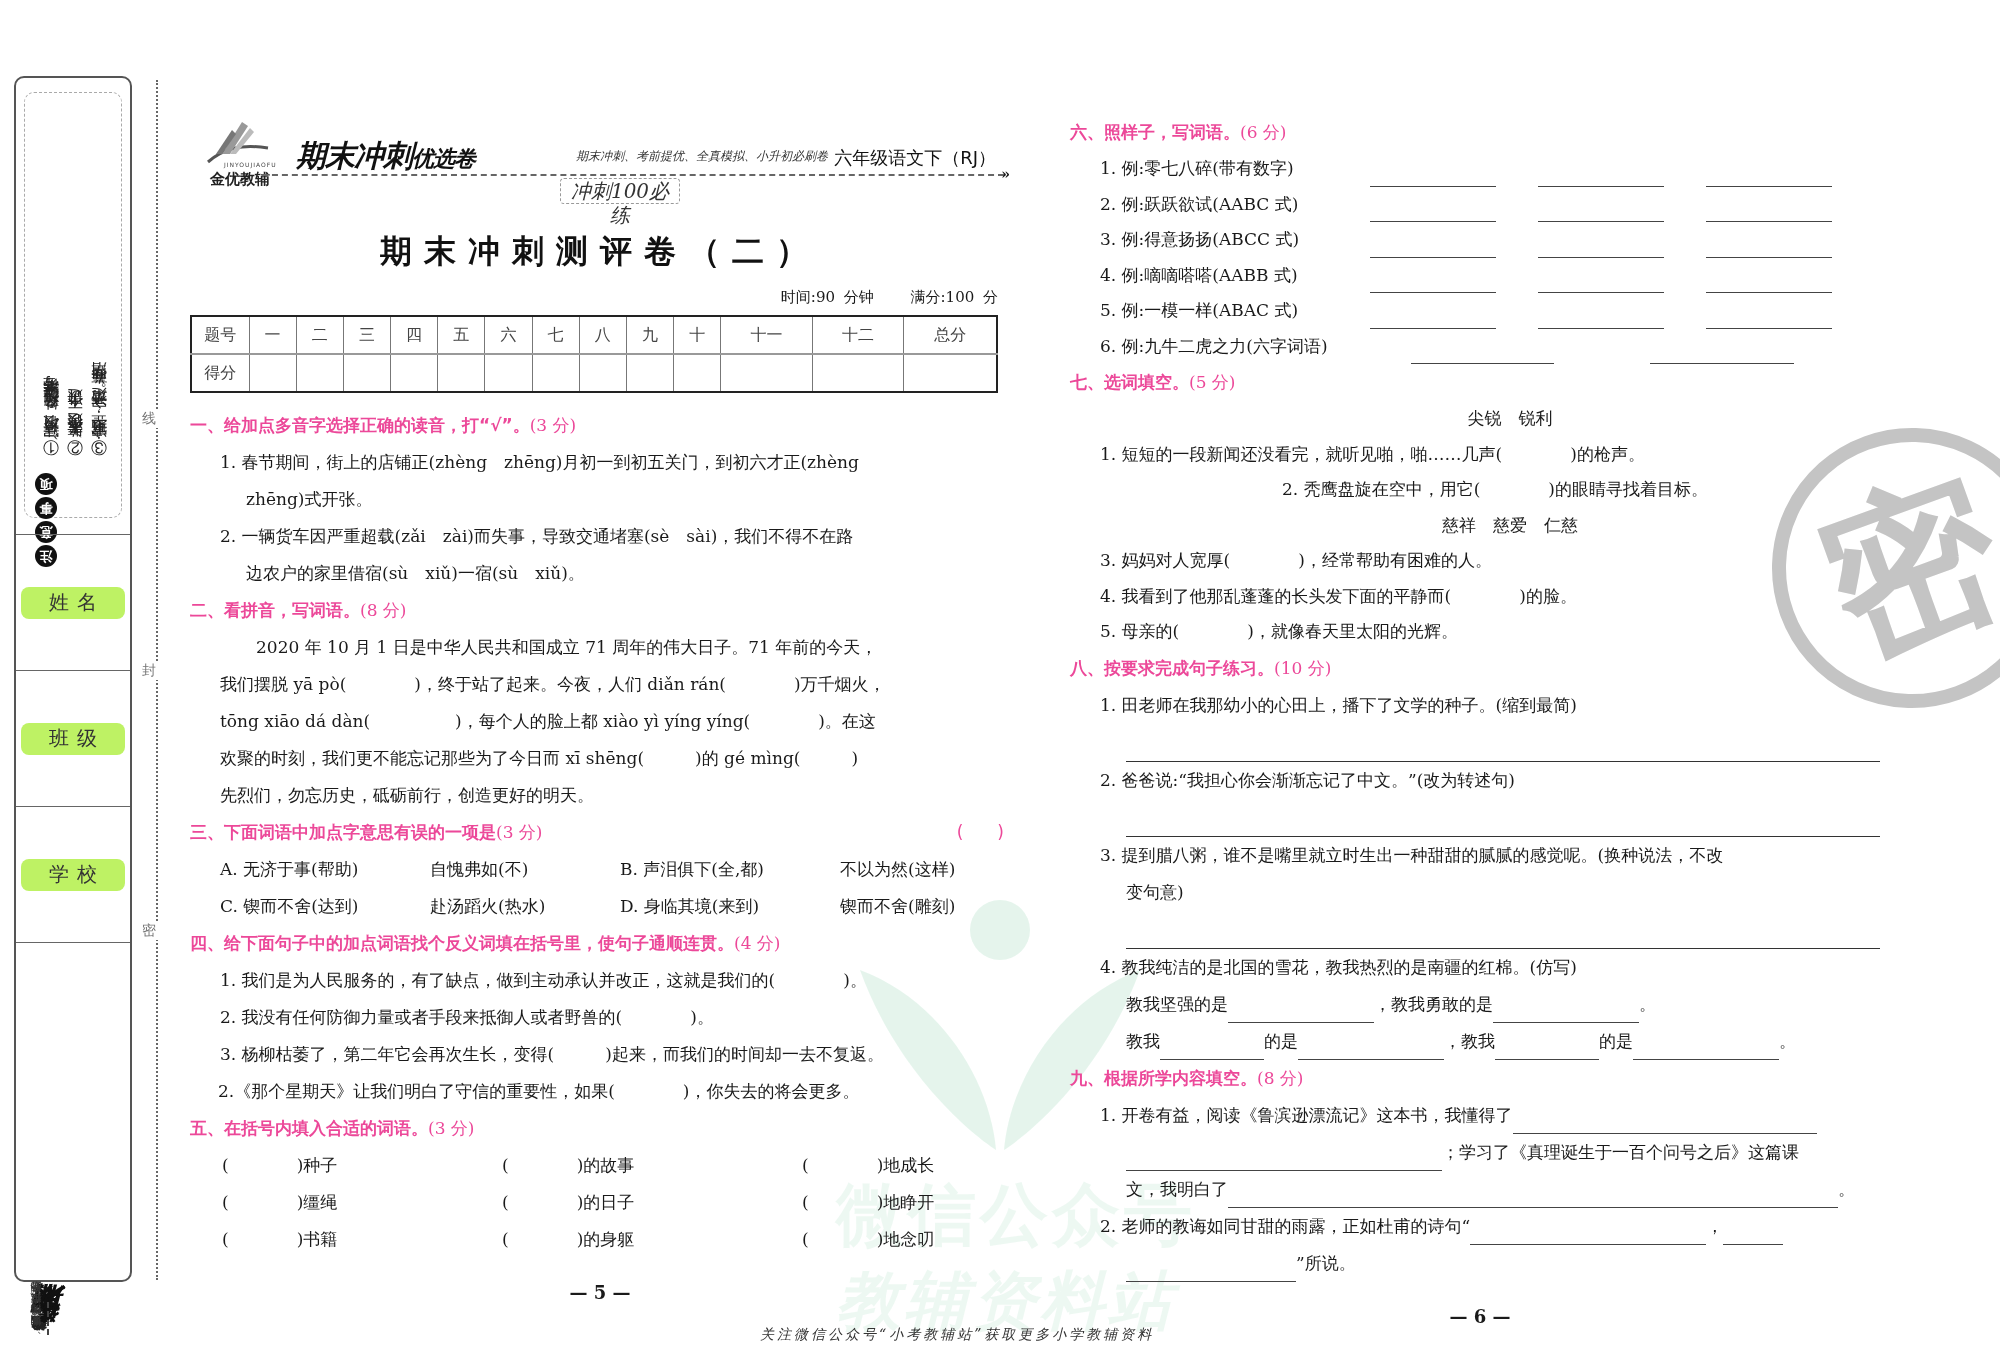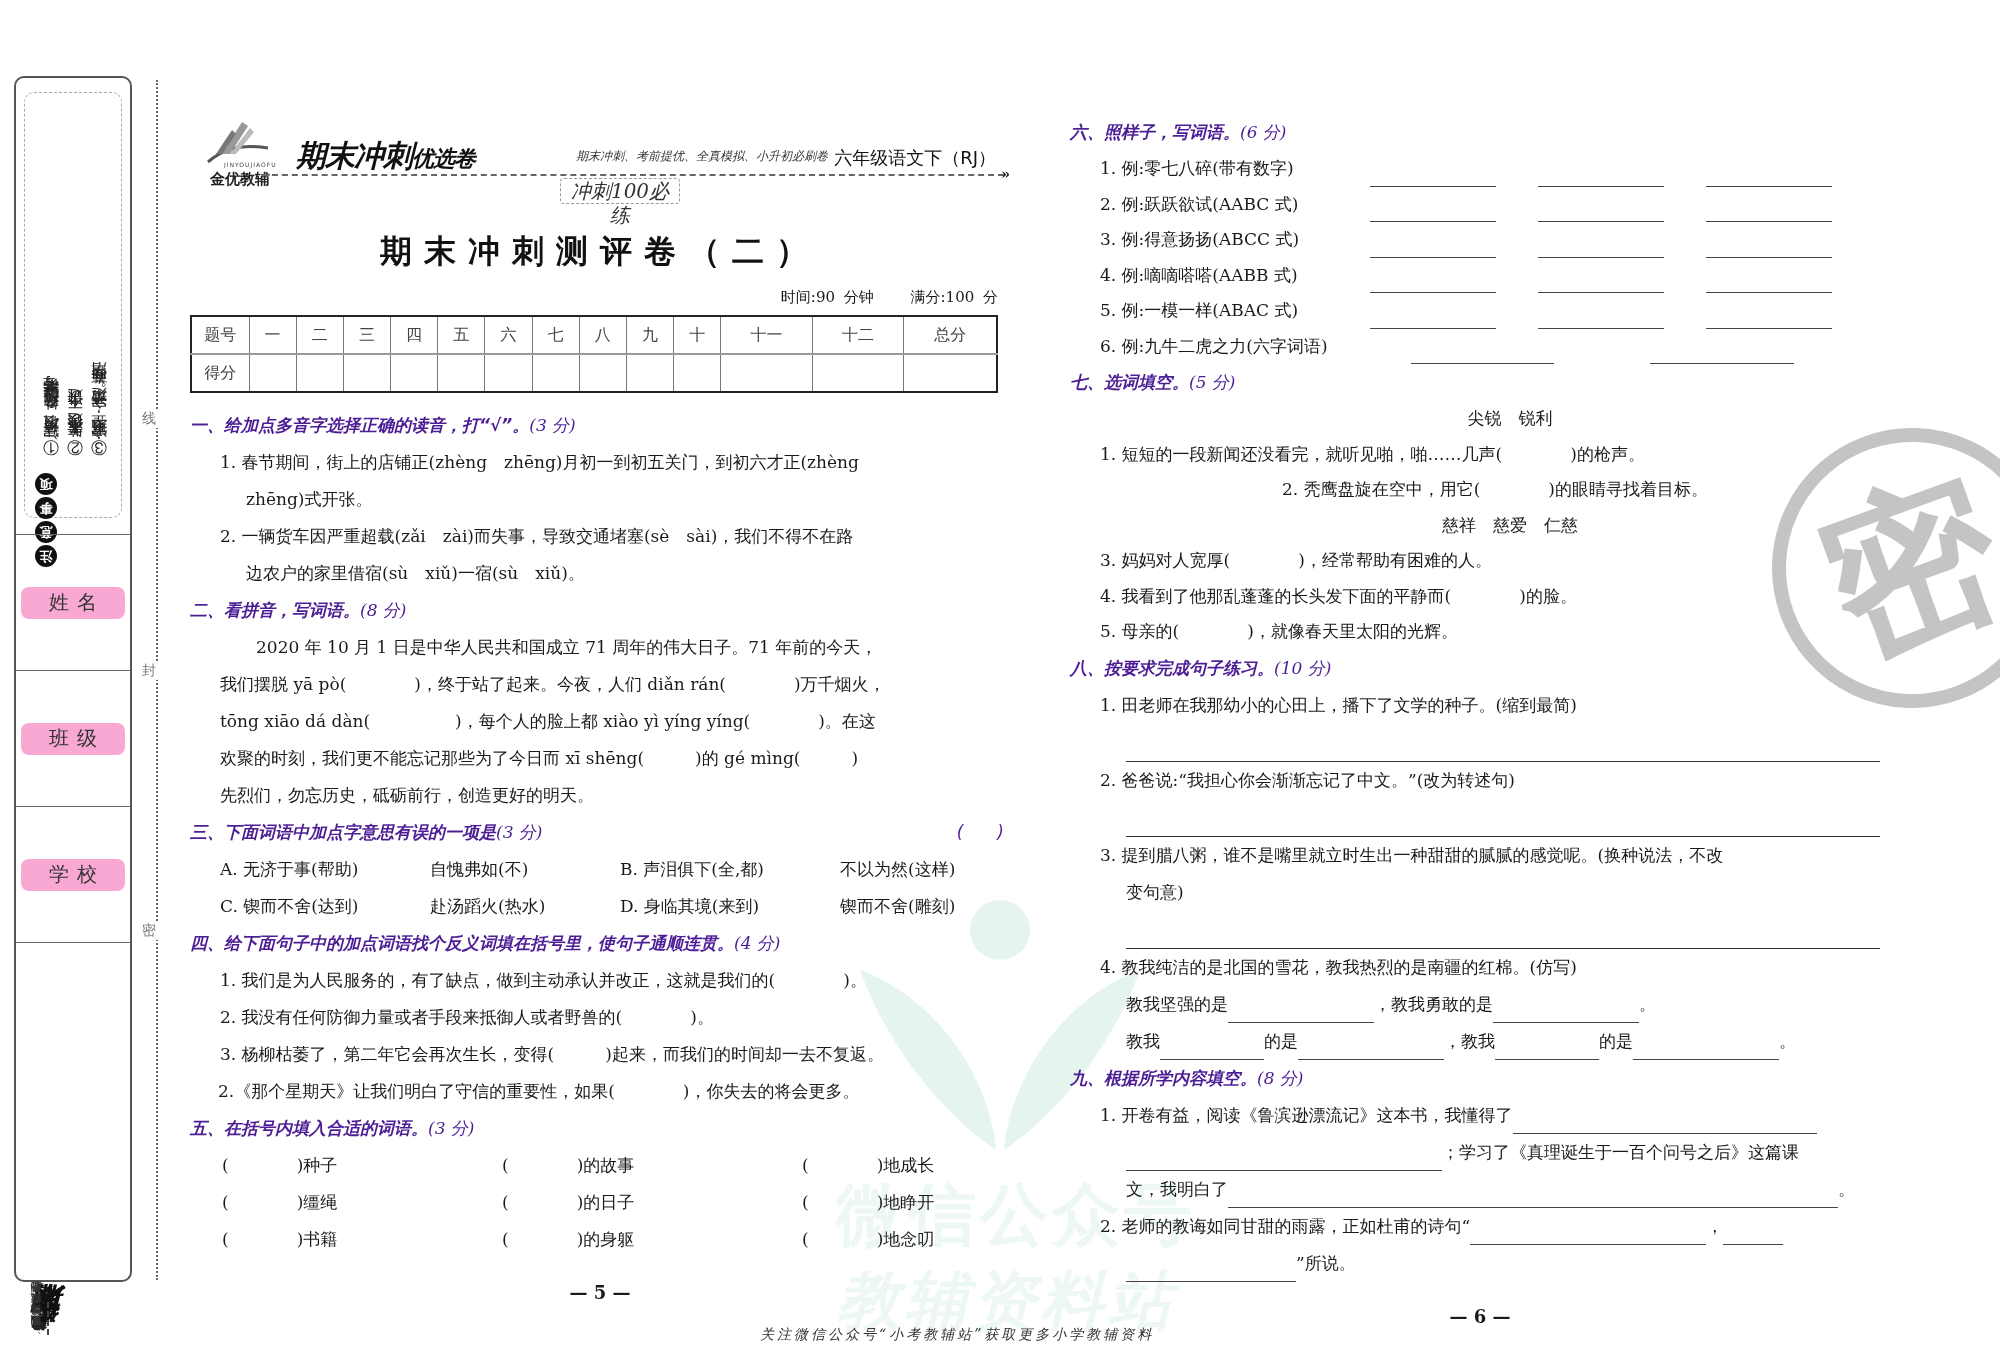--- a/index.html
+++ b/index.html
@@ -28,21 +28,21 @@
     display: inline-flex; align-items: center; justify-content: center;
     width: 22px; height: 22px; border-radius: 50%; background: #111; color: #fff;
     font-size: 13px; font-weight: bold; font-family: "DejaVu Sans", sans-serif;
     writing-mode: horizontal-tb;
   }
   .field-cell {
     position: absolute; left: 0; width: 114px; border-top: 1px solid #666;
     display: flex; align-items: center; justify-content: center;
   }
   .field-label {
-    width: 104px; height: 32px; border-radius: 8px; background: #f9a8d4;
+    width: 104px; height: 32px; border-radius: 8px; background: #bef264;
     display: flex; align-items: center; justify-content: center;
     font-size: 20px; letter-spacing: 8px; color: #333; padding-left: 8px;
   }
   .brand-vertical {
     position: absolute; left: 0; top: 780px; width: 114px; height: 420px; border-top: 1px solid #666;
   }
   .brand-vertical-inner {
     position: absolute; left: 14px; top: 20px; height: 380px; width: 90px;
     writing-mode: vertical-rl; transform: rotate(180deg);
     display: flex; align-items: flex-start; gap: 4px;
@@ -90,21 +90,21 @@
 
   table.score {
     width: 808px; border-collapse: collapse; margin-top: 8px; font-family: "DejaVu Sans", sans-serif; font-size: 16px; color: #444;
     border: 2px solid #222;
   }
   table.score td { border: 1px solid #777; height: 38px; text-align: center; }
   table.score td:first-child { width: 58px; }
   table.score tr:first-child td { border-bottom: 2px solid #999; }
 
   .section { margin-top: 6px; }
-  .sec-title { font-family: "DejaVu Sans", sans-serif; font-weight: bold; font-size: 17px; line-height: 37px; color: #4c1d95; font-style: italic; }
+  .sec-title { font-family: "DejaVu Sans", sans-serif; font-weight: bold; font-size: 17px; line-height: 37px; color: #ec4899; }
   .sec-title .pts { font-weight: normal; font-family: "DejaVu Serif", serif; }
   .line { font-size: 17px; line-height: 37px; padding-left: 30px; white-space: nowrap; }
   .line.cont { padding-left: 56px; }
   .line.indent { padding-left: 66px; }
   .opts { font-size: 17px; line-height: 37px; padding-left: 30px; display: grid; grid-template-columns: 210px 190px 220px 180px; white-space: nowrap; }
   .grid3 { display: grid; grid-template-columns: 280px 300px 200px; padding-left: 32px; font-size: 17px; line-height: 37px; }
   .bracket-right { position: absolute; right: 6px; }
   .page-num { text-align: center; font-weight: bold; font-size: 18px; margin-top: 24px; }
 
   

